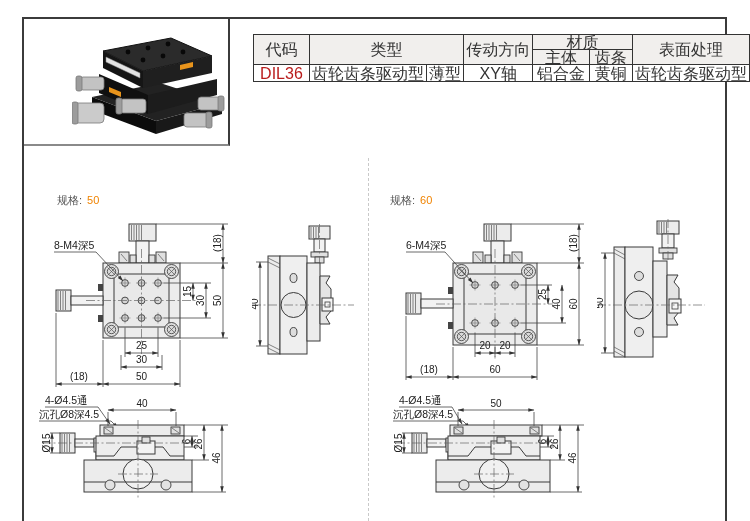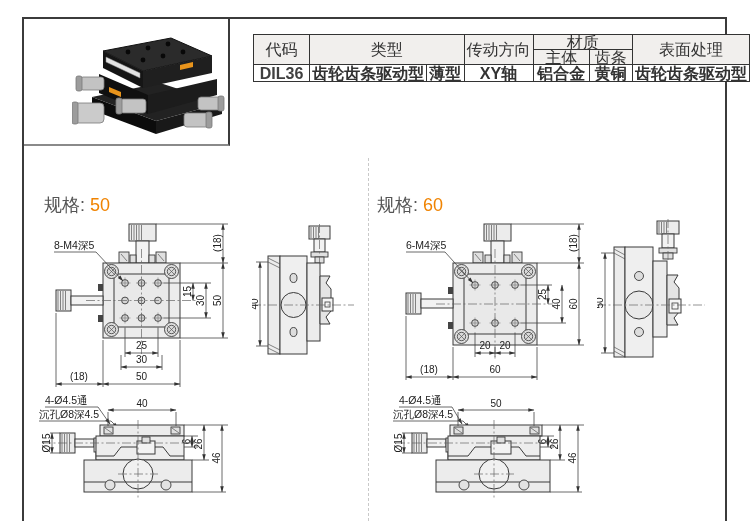--- a/index.html
+++ b/index.html
@@ -3,23 +3,23 @@
 <meta charset="utf-8">
 <style>
   html,body{margin:0;padding:0;background:#fff;}
   body{width:750px;height:521px;position:relative;font-family:"Liberation Sans","DejaVu Sans",sans-serif;color:#333;overflow:hidden;}
   .frame{position:absolute;left:22px;top:17px;width:705px;height:504px;border:2px solid #3b3b3b;border-bottom:none;box-sizing:border-box;}
   .photo-box{position:absolute;left:24px;top:19px;width:206px;height:127px;border-right:2px solid #3b3b3b;border-bottom:2px solid #8a8a8a;box-sizing:border-box;background:#fff;}
   .photo-box svg{position:absolute;left:48px;top:8px;}
   .spec-table{position:absolute;left:253px;top:34px;border-collapse:collapse;table-layout:fixed;font-size:16px;}
   .spec-table th,.spec-table td{border:1px solid #333;text-align:center;padding:0 2px;font-weight:normal;line-height:13px;white-space:nowrap;overflow:hidden;}
   .spec-table th{background:#f1efed;height:14px;}
-  .spec-table td{background:#fff;height:16px;font-weight:bold;}
-  .spec-table .code{color:#404040;font-weight:bold;}
-  .spec-label{position:absolute;top:193px;font-size:18px;color:#555;}
+  .spec-table td{background:#fff;height:16px;}
+  .spec-table .code{color:#b91c1c;font-weight:normal;}
+  .spec-label{position:absolute;top:193px;font-size:11px;color:#555;margin-left:13px;}
   .spec-label .num{color:#f08300;margin-left:5px;}
   .divider{position:absolute;left:368px;top:158px;height:363px;width:0;border-left:1px dashed #c9c9c9;}
   .drawing{position:absolute;}
   
   .ln{stroke:#3a3a3a;stroke-width:1;fill:none;}
   .fl{fill:#ececec;stroke:#3a3a3a;stroke-width:1;}
   .fl2{fill:#e0e0e0;stroke:#3a3a3a;stroke-width:.9;}
   .wh{fill:#f2f2f2;stroke:#3a3a3a;stroke-width:1;}
   .hole{fill:#d6d6d6;stroke:#3a3a3a;stroke-width:.9;}
   .tick{stroke:#777;stroke-width:.6;}

